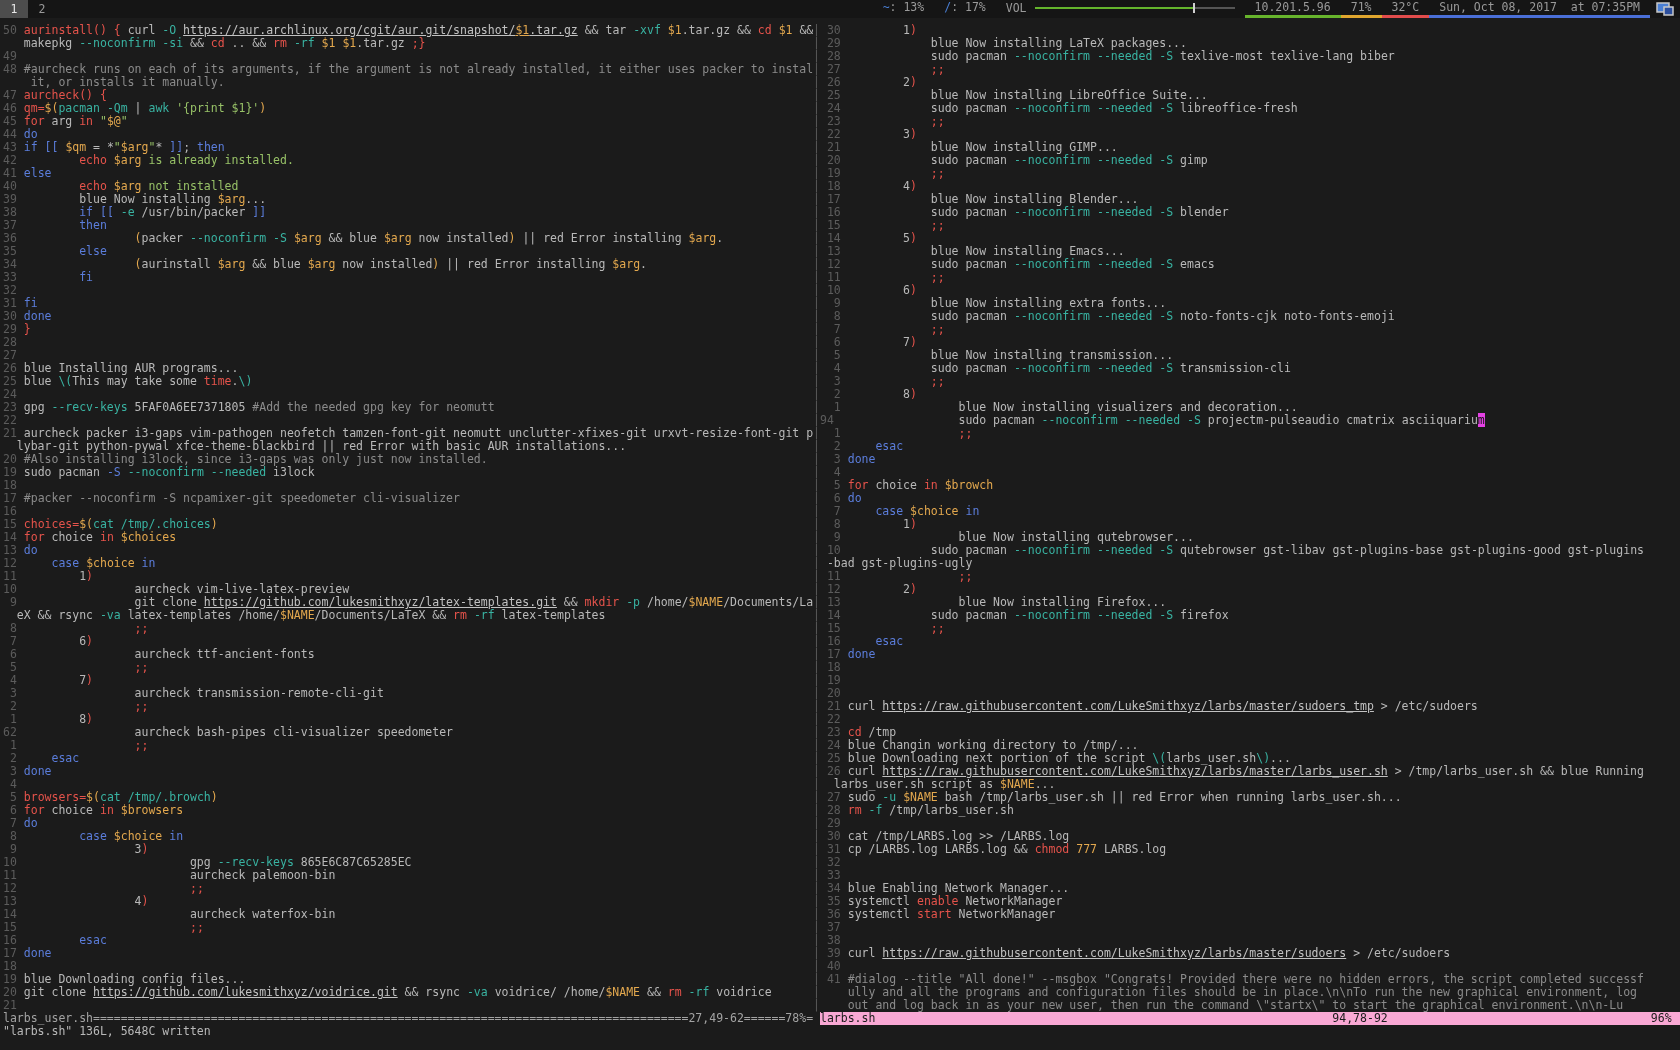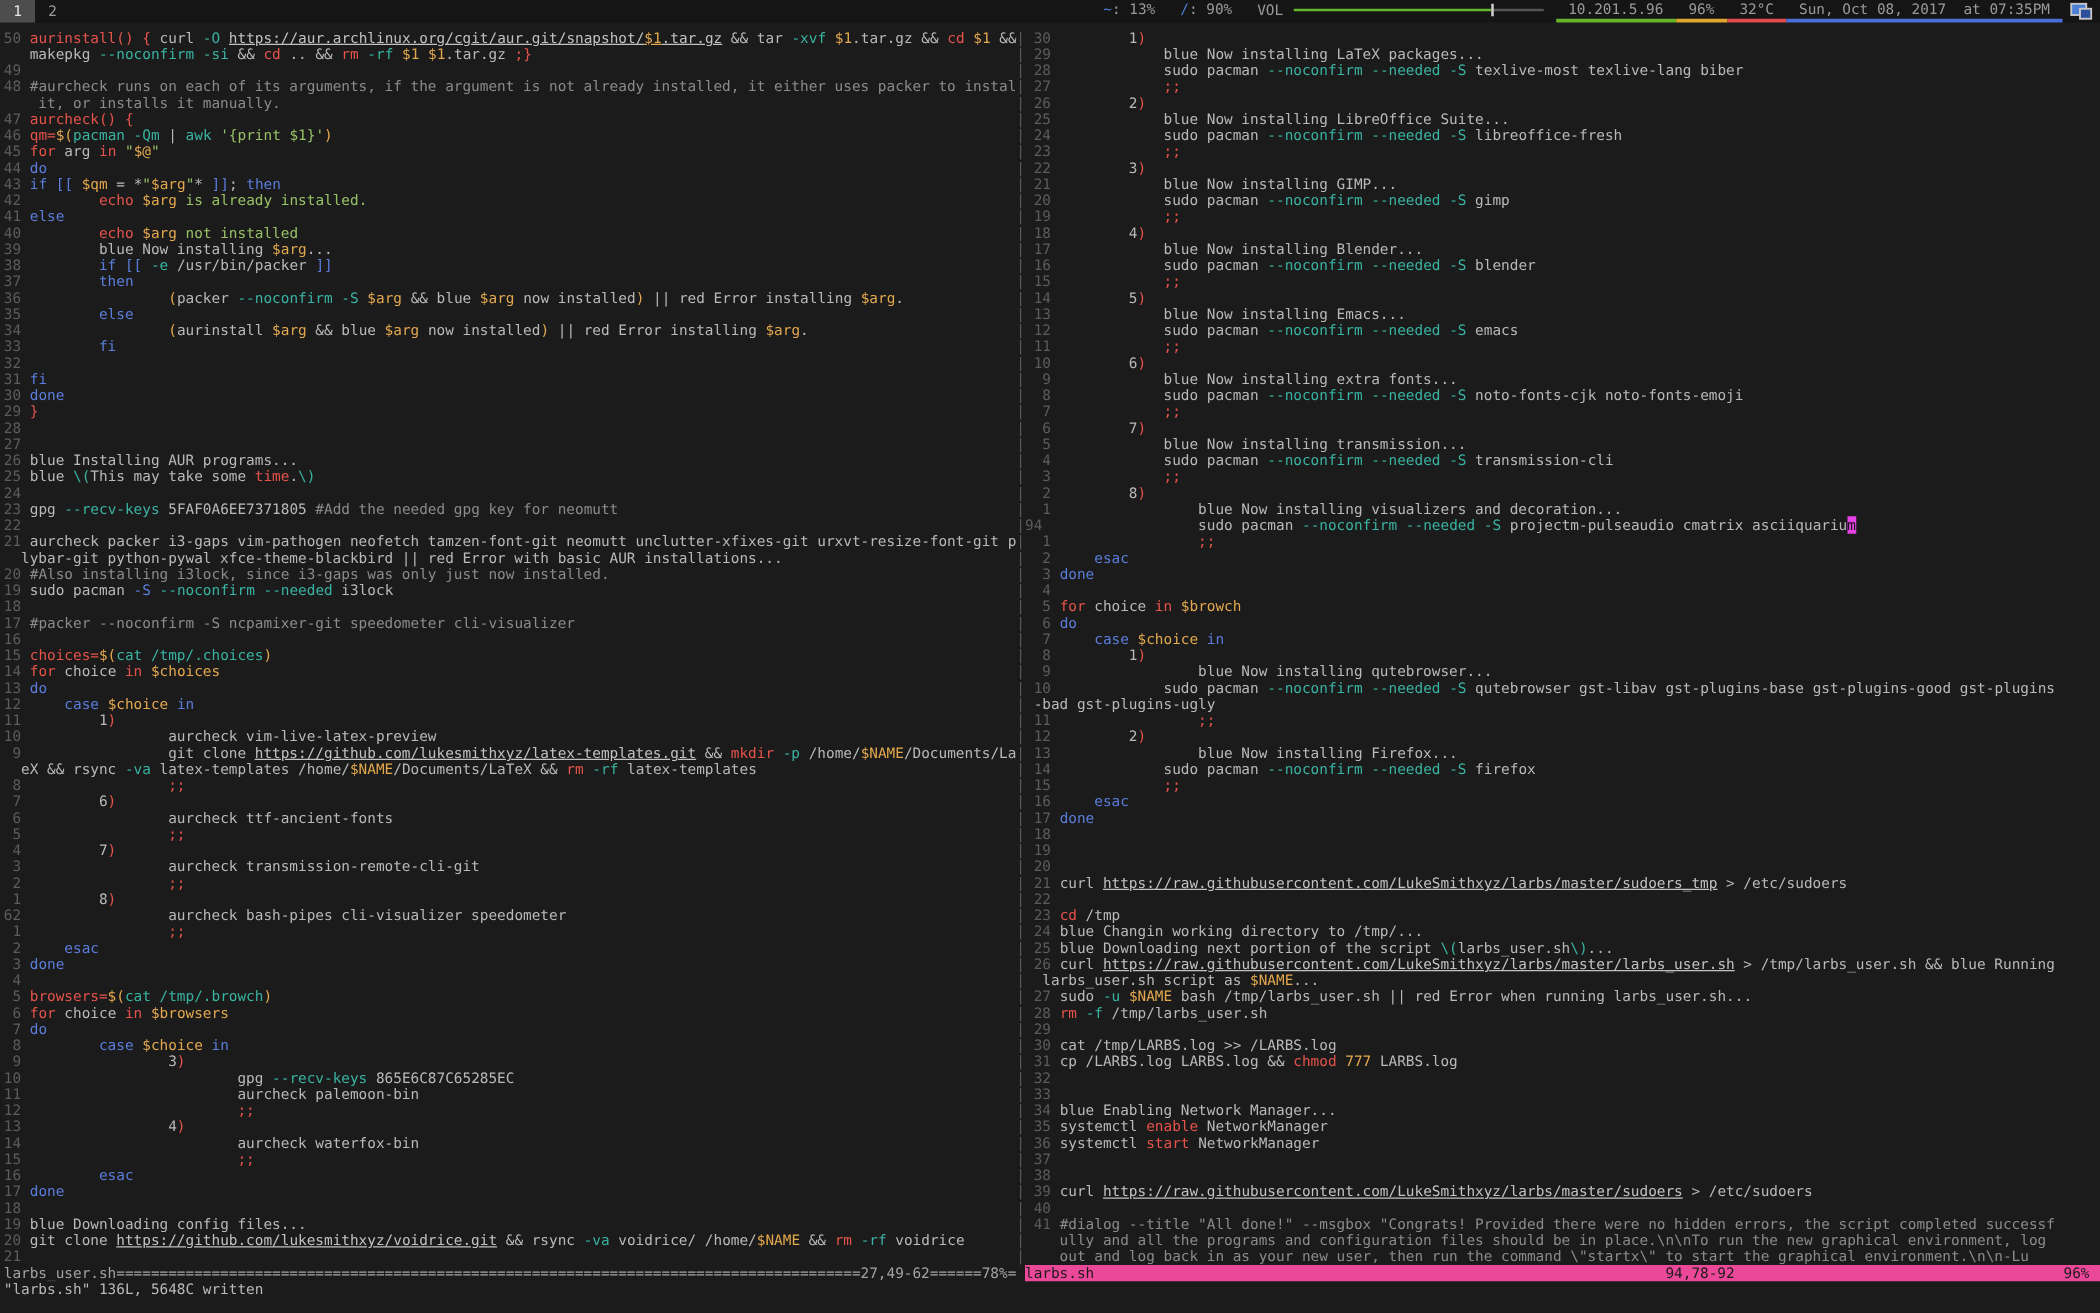--- a/index.html
+++ b/index.html
@@ -32,43 +32,43 @@
   .sn { color:#5c5c5c; } .st { color:#b9b9b9; } .sc { color:#8b8b8b; }
   .sr { color:#e5534b; } .sb { color:#5b7ddb; } .se { color:#39b3a2; }
   .sy { color:#e3a84e; } .sg { color:#97c167;text-align:center; }
   .su { color:#c2c2c2; text-decoration:underline; }
   .sur { color:#e3a84e; text-decoration:underline; }
   .sm { background:#e541e5; color:#141414; }
 
   .statusline { position:absolute; top:1012px; height:13px; font-size:11.5px; line-height:13px;
                 white-space:pre; overflow:hidden; }
   #status-left { left:0; width:820px; color:#a3a3a3; padding-left:3px; }
-  #status-right { left:820px; width:860px; background:#ec4899; color:#1b1b1b; }
+  #status-right { left:820px; width:860px; background:#f9a8d4; color:#1b1b1b; }
   #cmdline { position:absolute; top:1025px; left:3px; height:13px; font-size:11.5px; line-height:13px;
              color:#b9b9b9; white-space:pre; }
 </style>
 </head>
 <body>
 
 <div id="topbar">
   <div class="ws active">1</div>
   <div class="ws">2</div>
   <div id="topbar-right">
     <div class="bar-item"><span class="bar-icon">~</span><span>: 13%</span></div>
-    <div class="bar-item"><span class="bar-icon">/</span><span>: 90%</span></div>
+    <div class="bar-item"><span class="bar-icon">/</span><span>: 17%</span></div>
     <div id="vol-slider" class="bar-item">
       <span>VOL</span>
       <span id="vol-track">
         <span id="vol-fill" style="width: 79%;"></span>
         <span id="vol-rest" style="width: 21%;"></span>
         <span id="vol-knob" style="left: 79%;"></span>
       </span>
     </div>
     <div class="bar-item u-green">10.201.5.96</div>
-    <div class="bar-item u-orange">96%</div>
+    <div class="bar-item u-orange">71%</div>
     <div class="bar-item u-red">32°C</div>
     <div class="bar-item u-blue">Sun, Oct 08, 2017  at 07:35PM</div>
     <div id="monitor-icon">
       <svg width="18" height="15" viewBox="0 0 18 15">
         <rect x="1" y="1" width="12" height="9" fill="#4a7fd4" stroke="#c8c8c8" stroke-width="1.5"></rect>
         <rect x="8" y="5" width="9" height="8" fill="#2c4f9e" stroke="#c8c8c8" stroke-width="1.5"></rect>
       </svg>
     </div>
   </div>
 </div>

